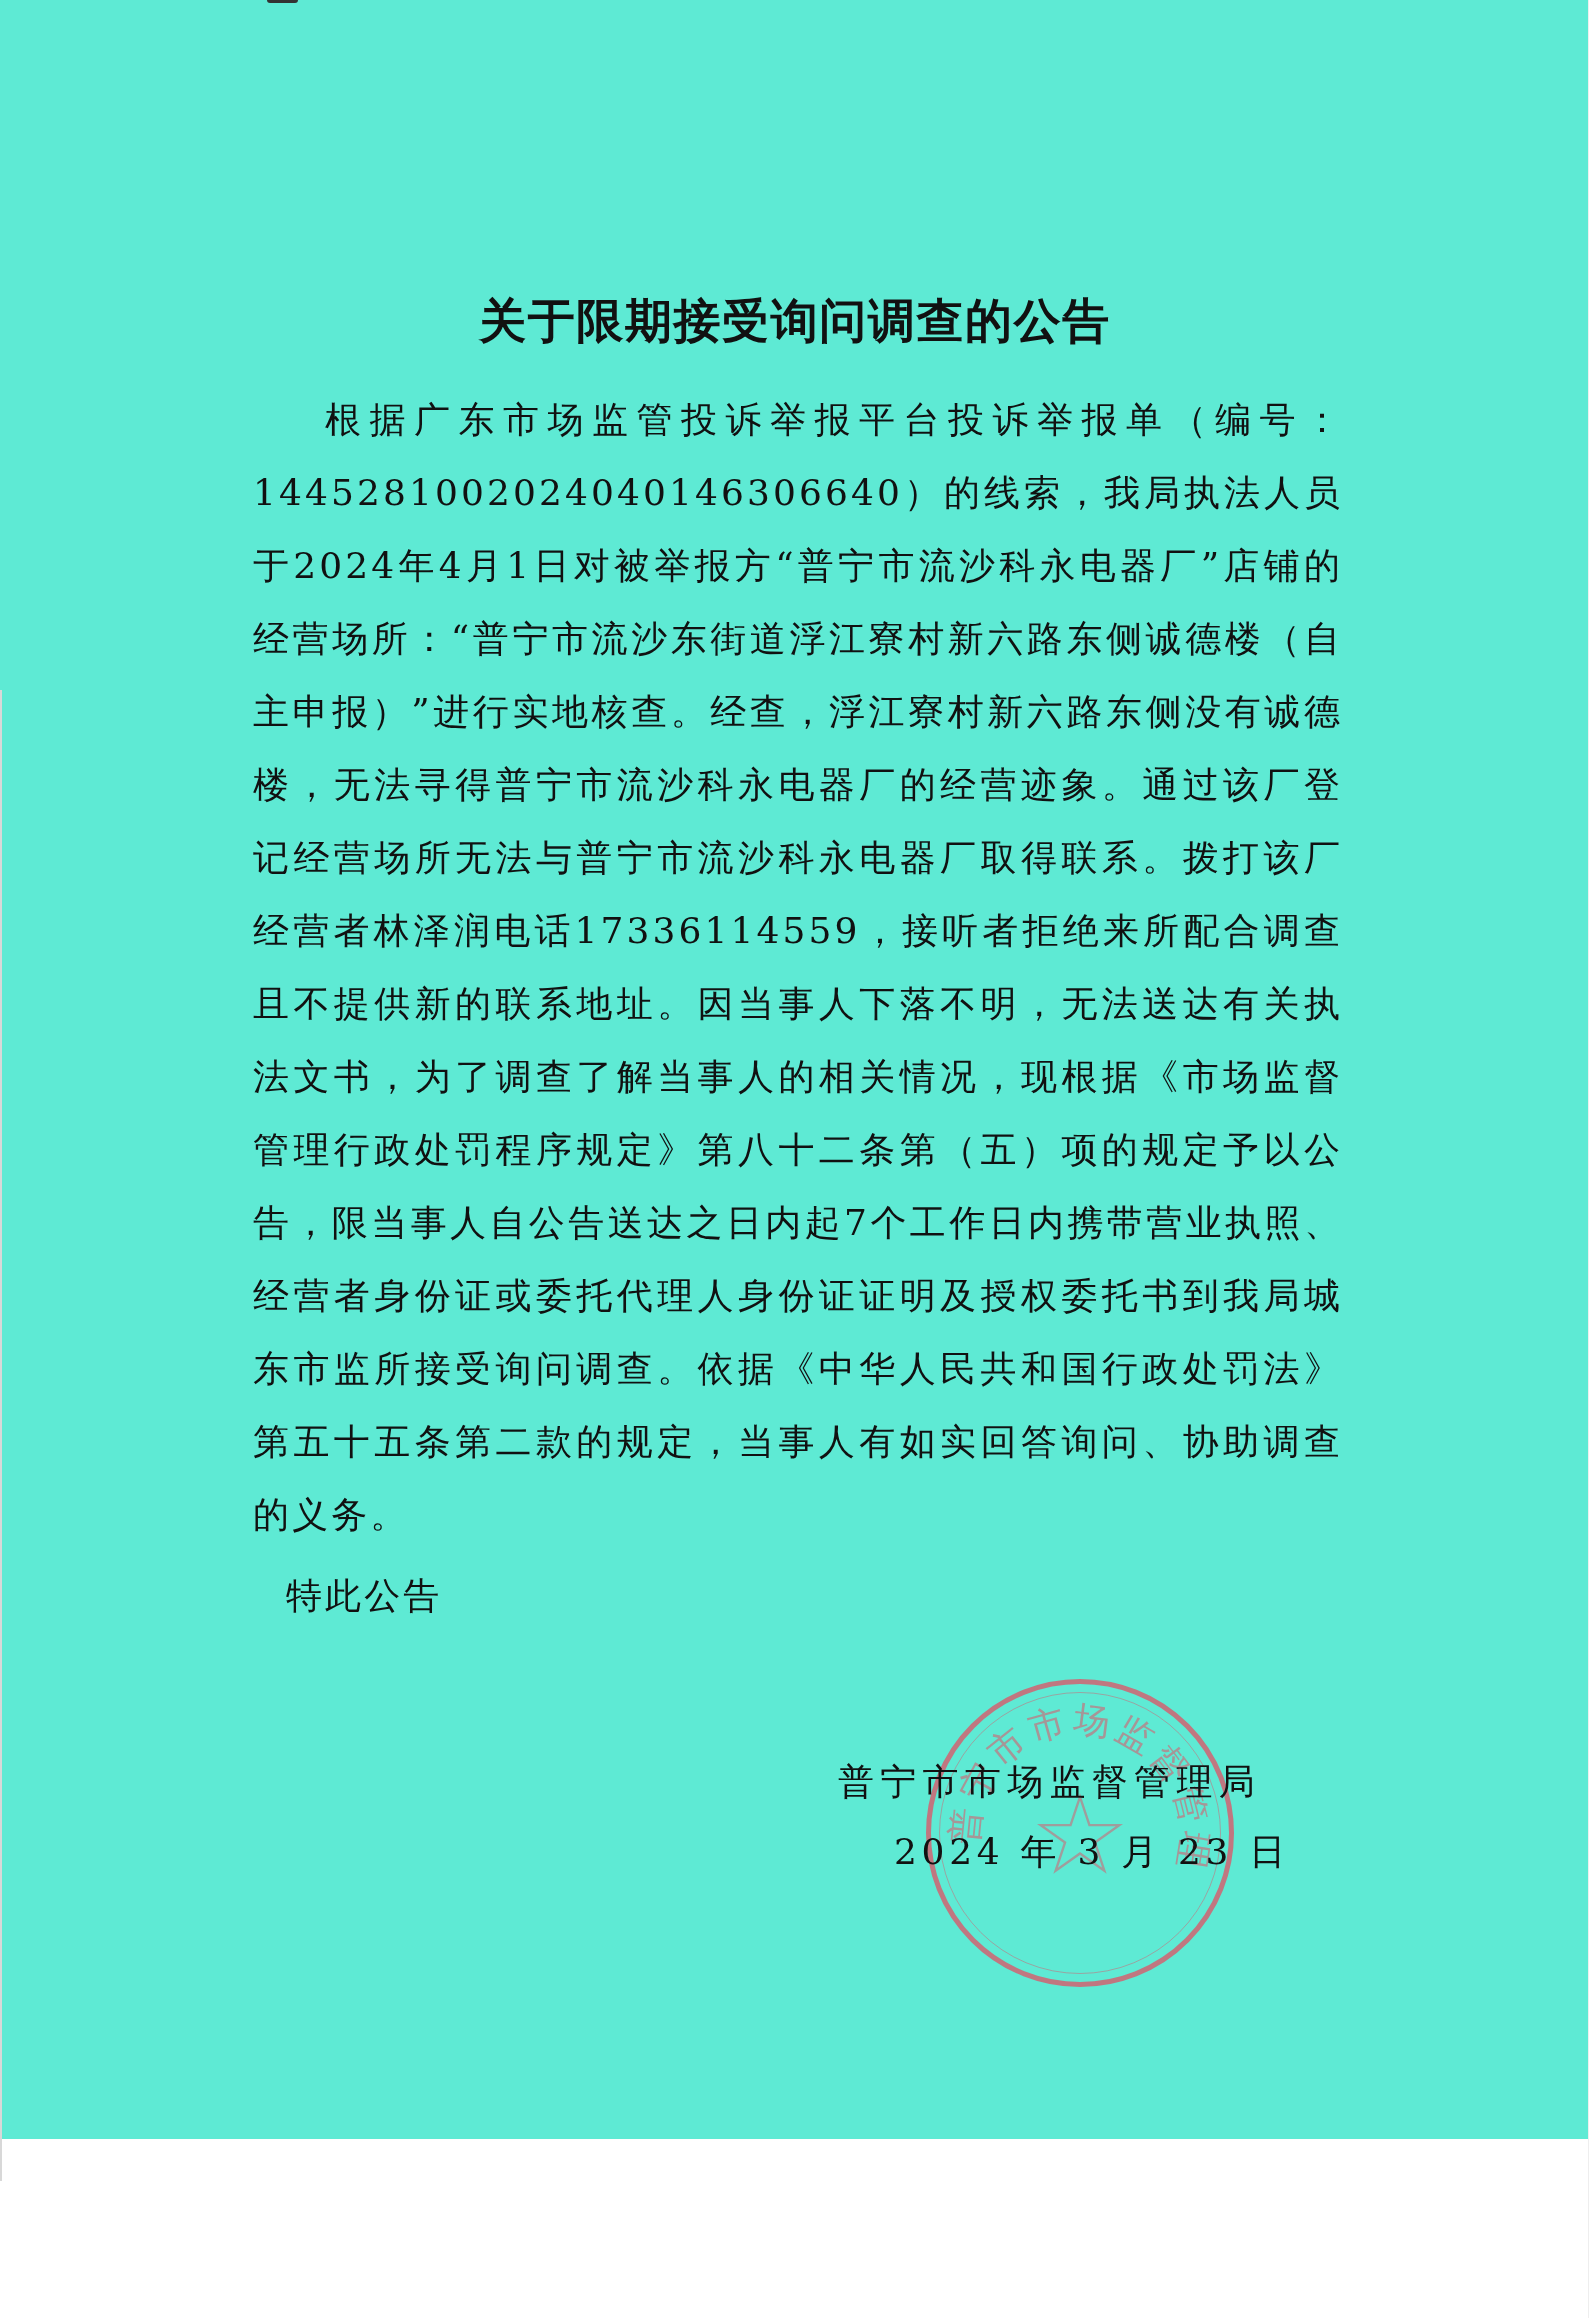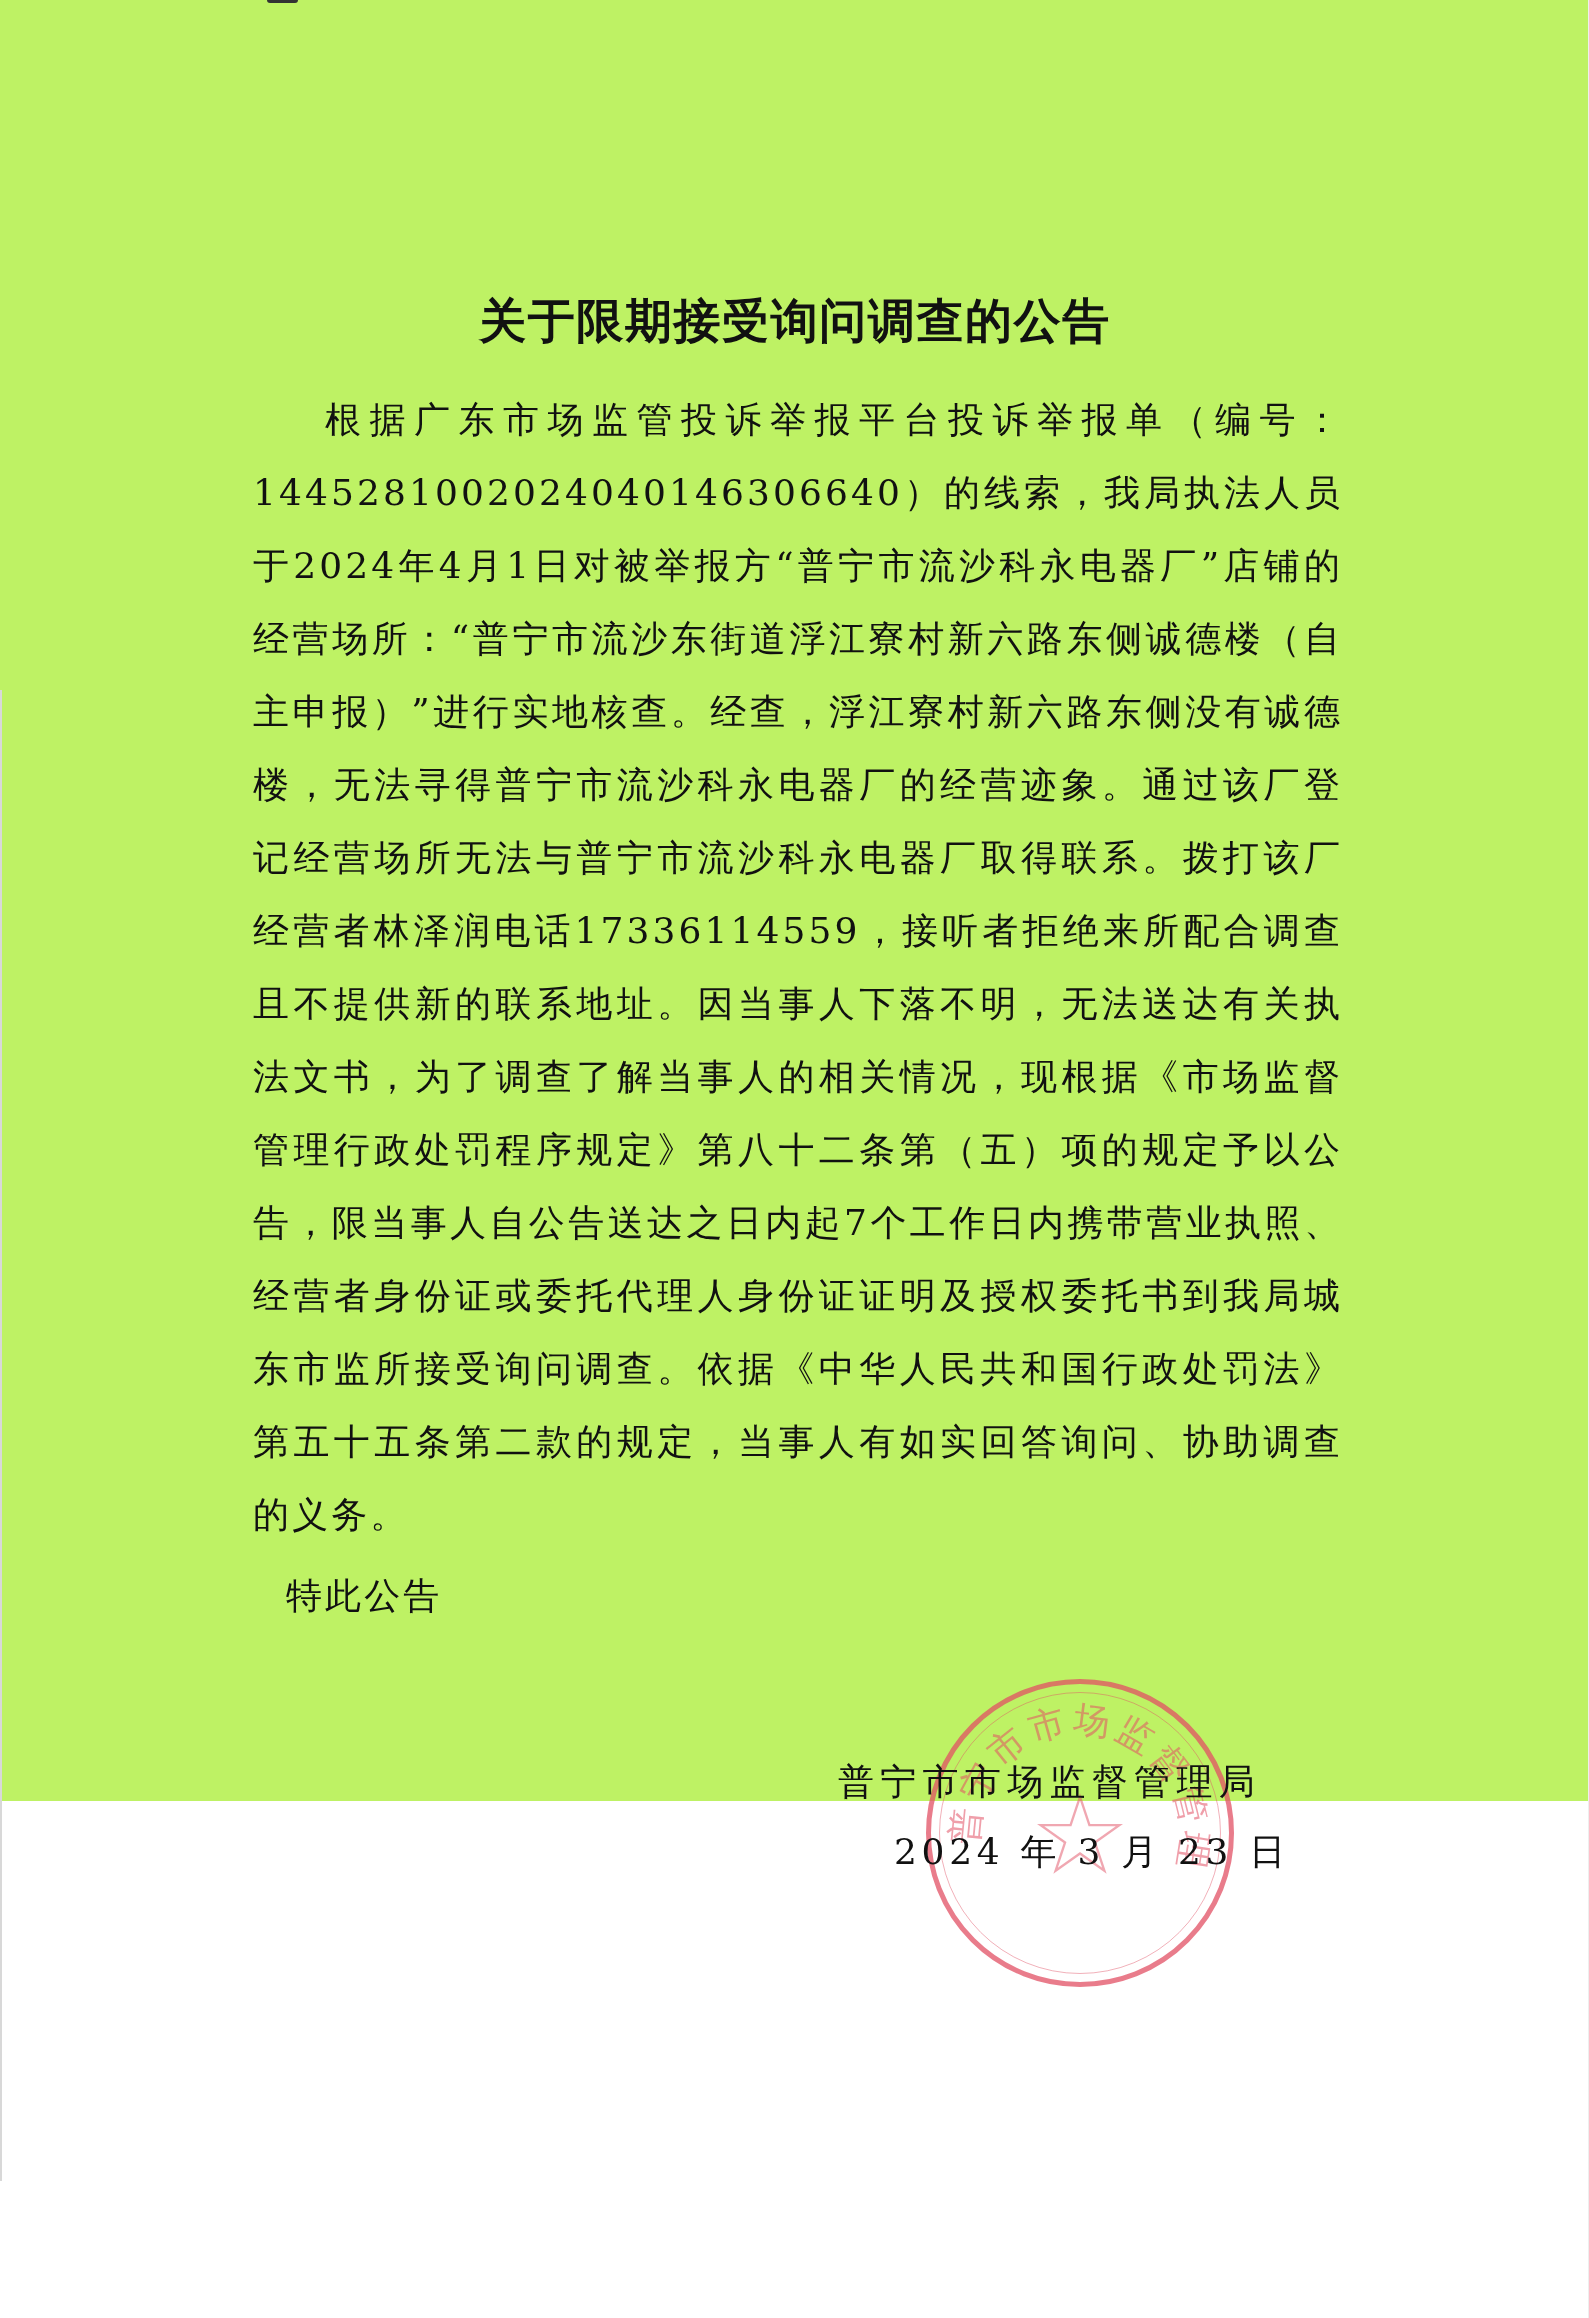--- a/index.html
+++ b/index.html
@@ -1,17 +1,17 @@
 <!DOCTYPE html>
 <html style="font-size:12.6px"><head>
 <meta charset="utf-8">
 <style>
   html, body { margin: 0; padding: 0; background: #ffffff; }
   body { width: 1590px; height: 2319px; position: relative; overflow: hidden; }
-  .page { position: absolute; left: 0; top: 0; width: 1590px; height: 1801px; background: #bef264; }
+  .page { position: absolute; left: 0; top: 0; width: 1590px; height: 2139px; background: #5eead4; }
   .title {
     position: absolute; left: 0; width: 1590px; top: 290px;
     text-align: center; font-family: "DejaVu Sans", sans-serif; font-weight: bold;
     font-size: 47px; letter-spacing: 1.6px; color: #111;
   }
   .body-text {
     position: absolute; left: 245px; width: 1106px; top: 375px;
     font-family: "DejaVu Serif", serif; font-size: 36px; line-height: 73px;
     color: #111; text-align: justify; text-align-last: left; letter-spacing: 3.1px;
   }

